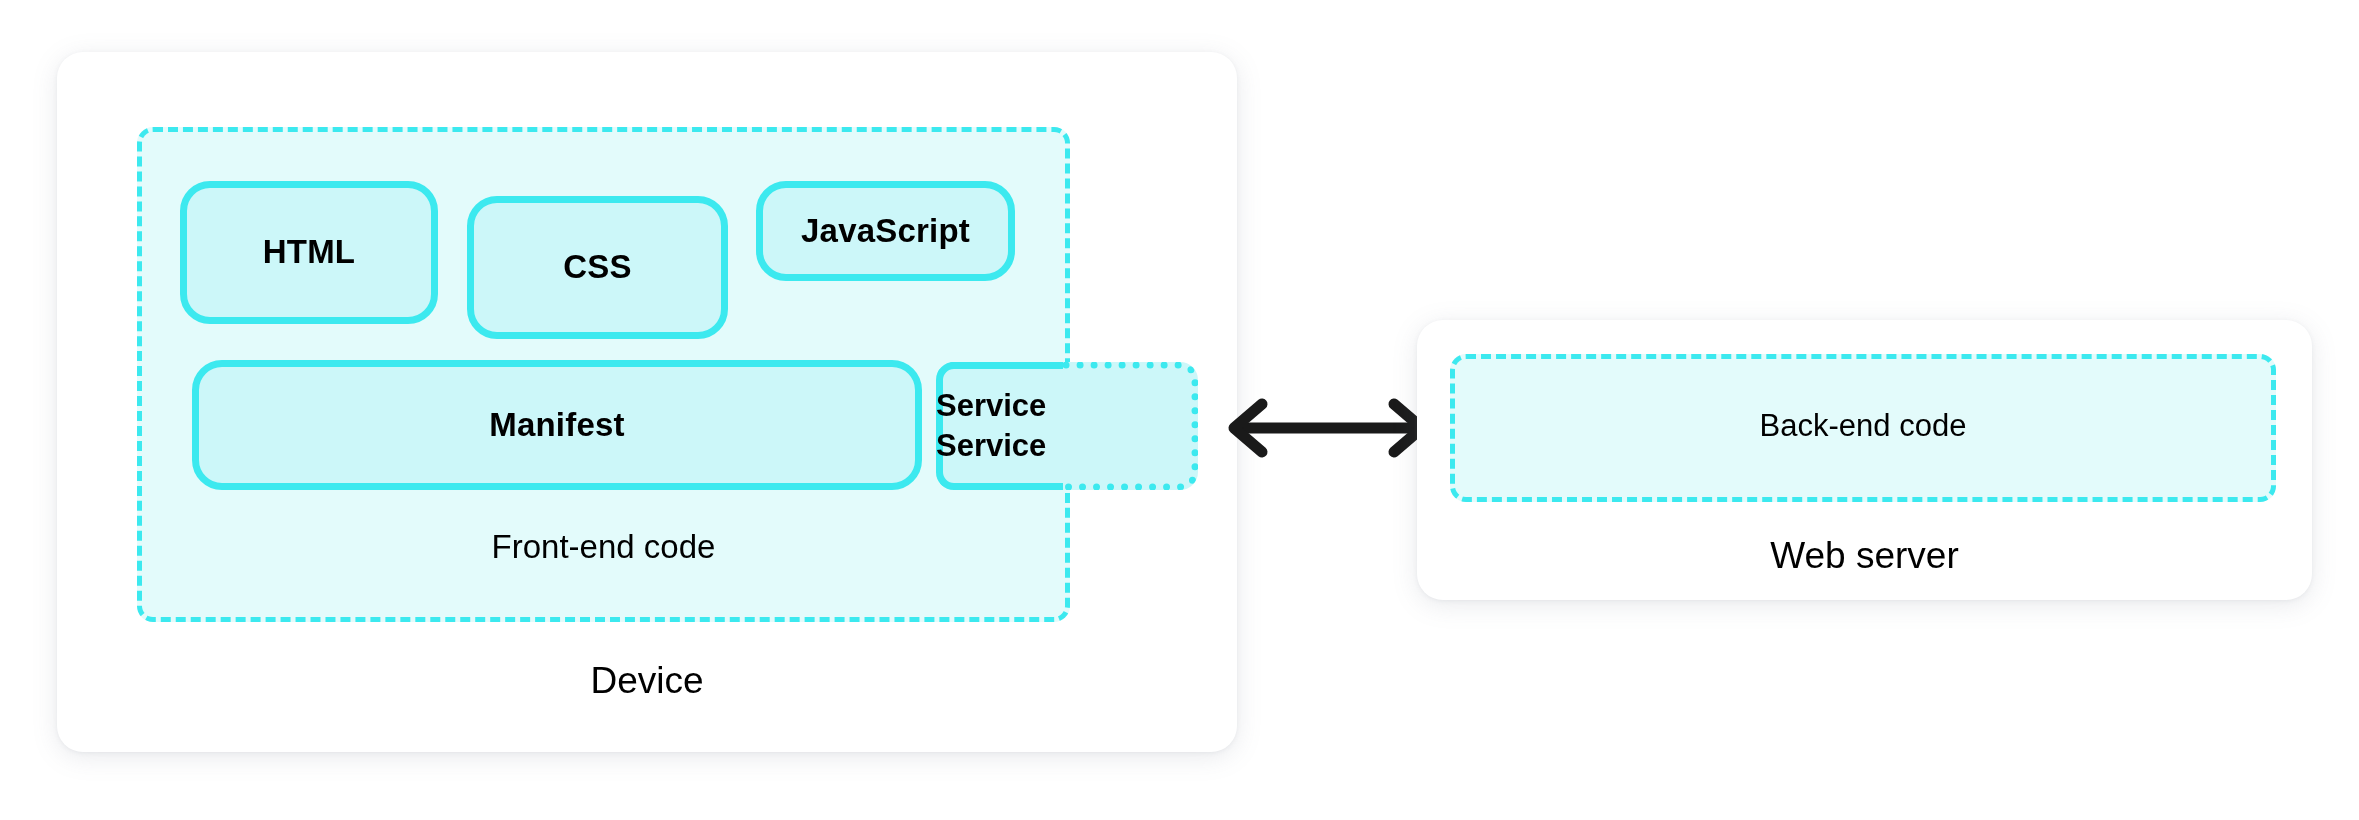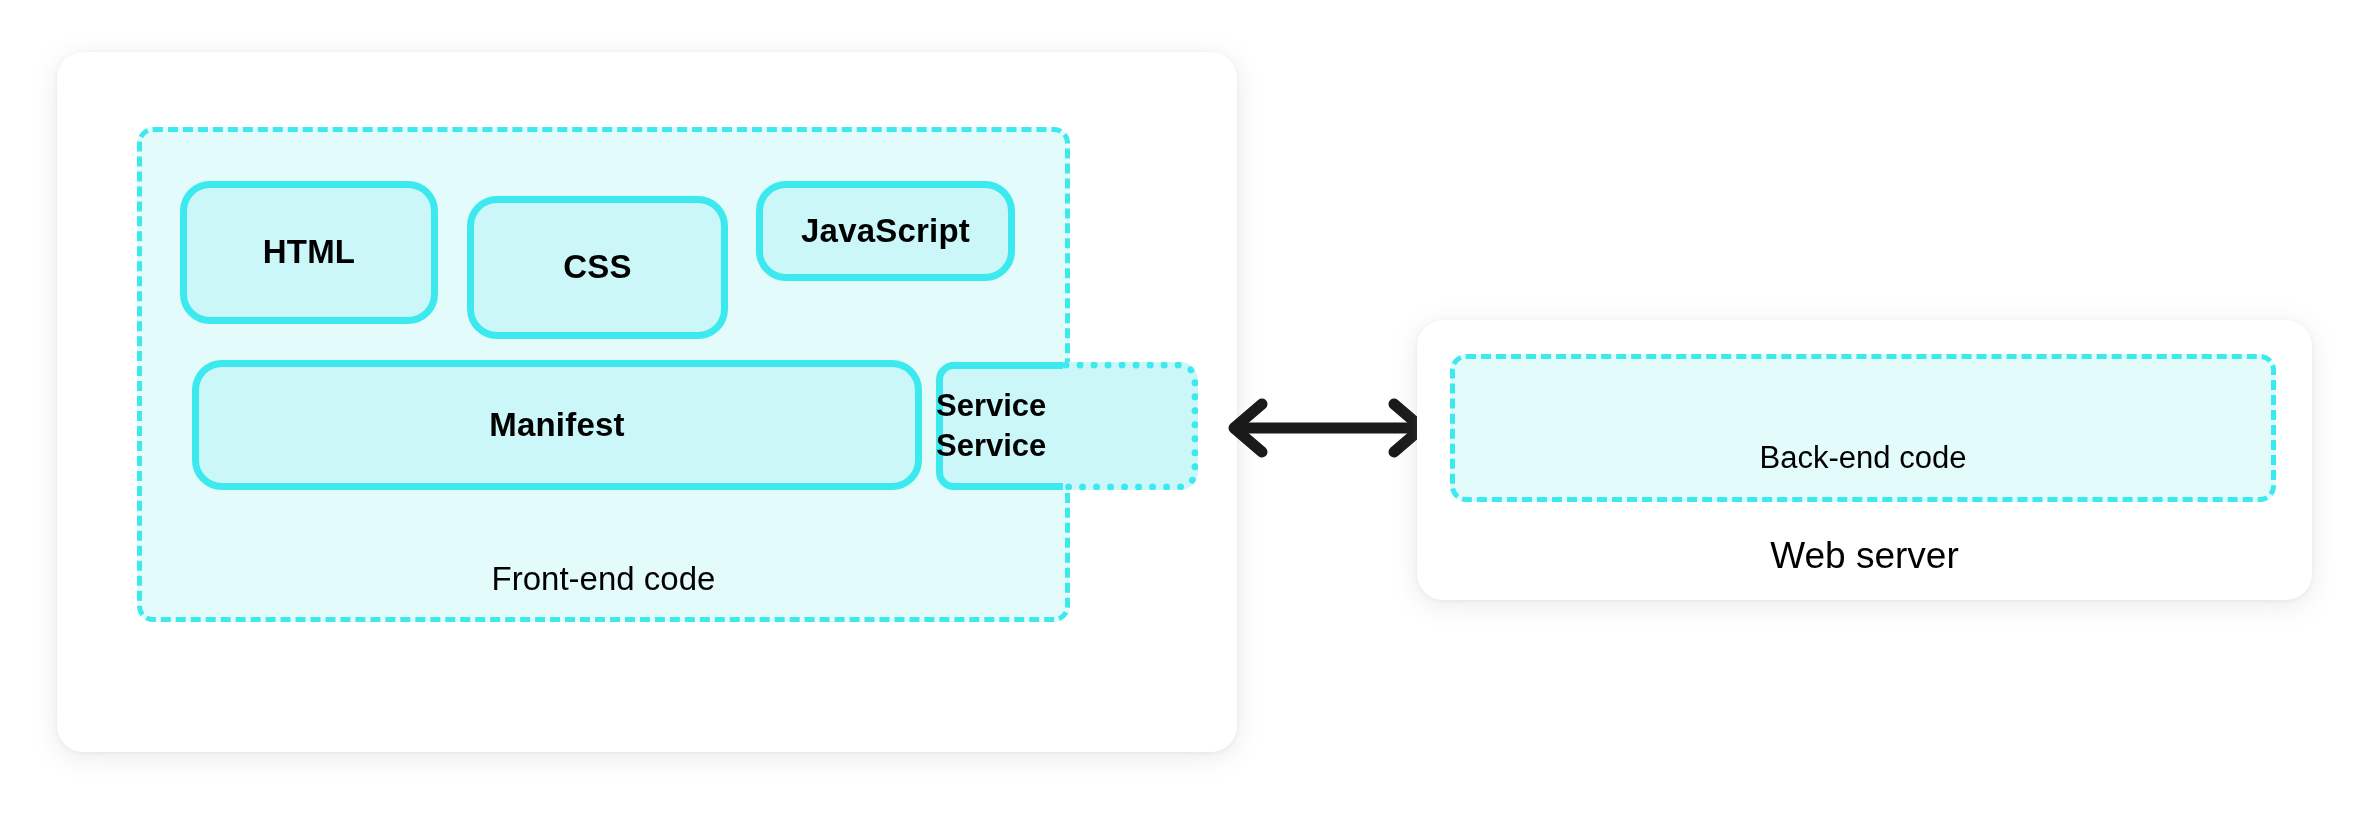--- a/index.html
+++ b/index.html
@@ -105,21 +105,20 @@
     color: #000000;
   }
 
   
   .region-caption {
     position: absolute;
     font-size: 33px;
     color: #000000;
     text-align: center;
     white-space: nowrap;
-    margin-top: 32px;
   }
   #frontend-caption { left: 137px; top: 528px; width: 933px; font-weight: normal; }
   #backend-caption  { left: 1450px; top: 408px; width: 826px; font-weight: normal; font-size: 31px; }
 
   .card-caption {
     position: absolute;
     font-size: 37px;
     font-weight: normal;
     color: #000000;
     text-align: center;
@@ -169,20 +168,21 @@
     <div id="sw-text">
       <span>
         <span>Service</span><br>
         <span>Service</span>
       </span>
     </div>
   </div>
 
   <div class="region-caption" id="frontend-caption">Front-end code</div>
 
+  <div class="card-caption" id="device-caption">Device</div>
 
   <svg id="sync-arrow" viewBox="0 0 212 64">
     <g fill="none" stroke="#1a1a1a" stroke-width="11" stroke-linecap="round" stroke-linejoin="round">
       <line x1="16" y1="32" x2="196" y2="32"></line>
       <polyline points="40,8 12,32 40,56"></polyline>
       <polyline points="172,8 200,32 172,56"></polyline>
     </g>
   </svg>
 
   <div class="card" id="server-card"></div>

